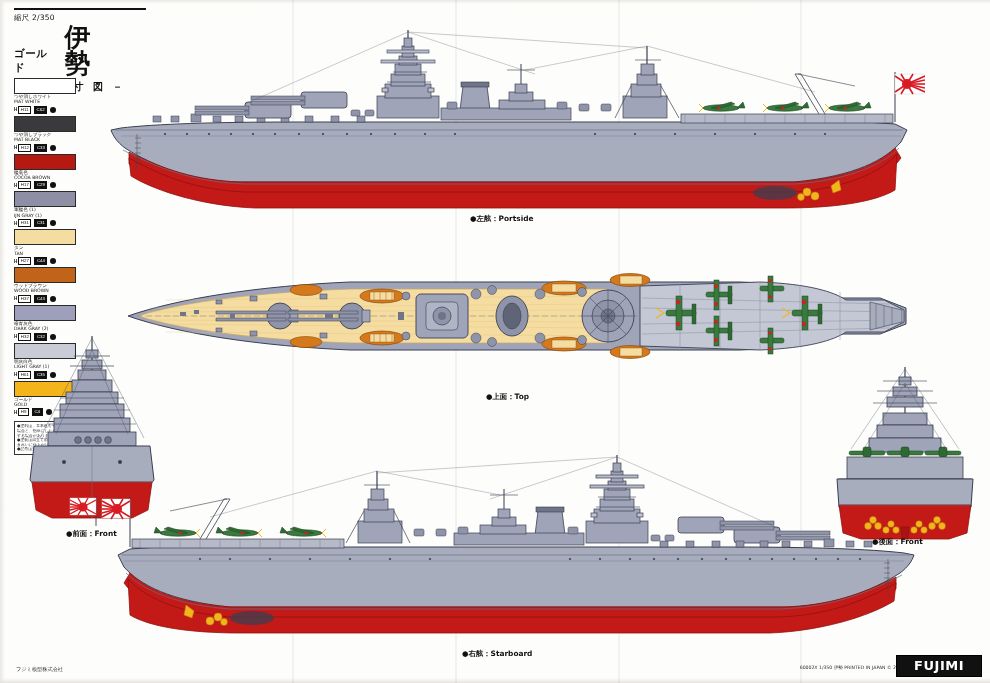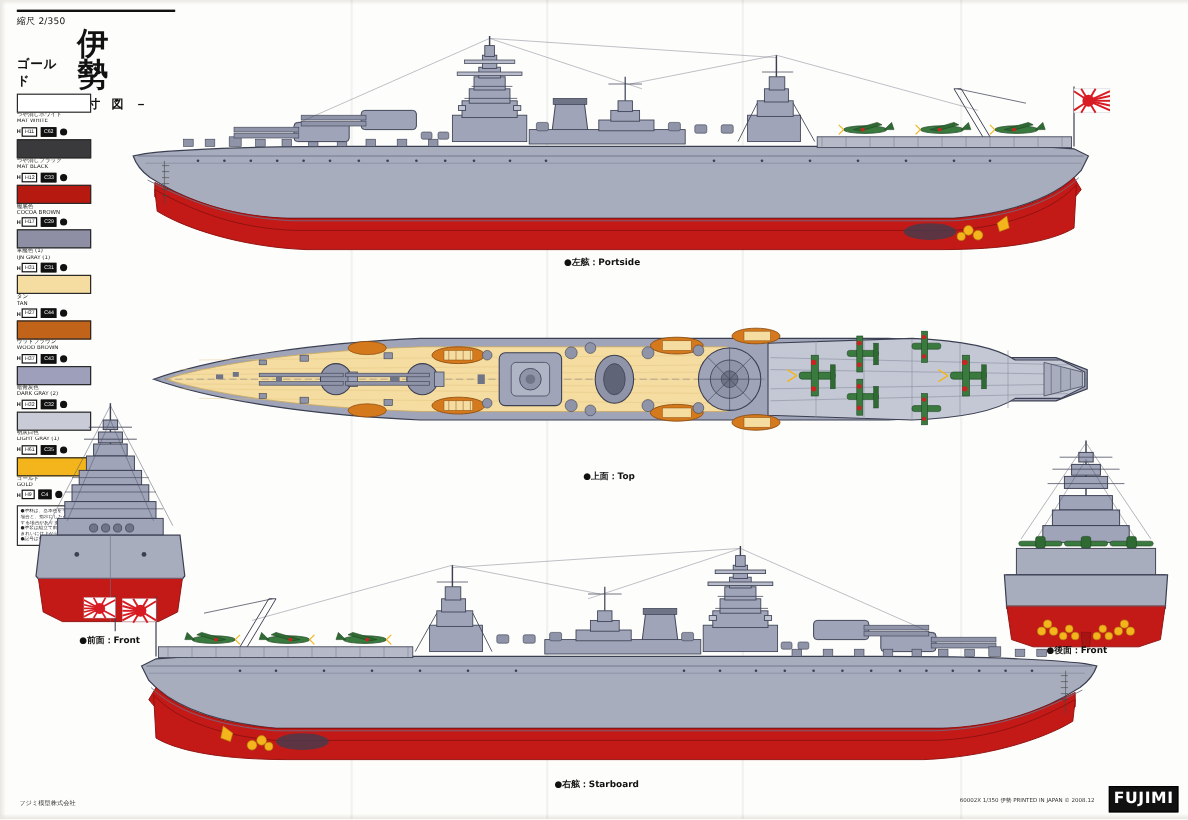--- a/index.html
+++ b/index.html
@@ -71,21 +71,21 @@
     font-family: "DejaVu Sans", sans-serif; white-space: nowrap; }
 
   
   #footer-left { position: absolute; left: 16px; bottom: 10px;
     font-size: 5.2px; color: #333; font-family: "DejaVu Sans", sans-serif; }
   #footer-code { position: absolute; right: 78px; bottom: 13px;
     font-size: 4.6px; color: #333; font-family: "DejaVu Sans", sans-serif;
     white-space: nowrap; }
   #brand { position: absolute; right: 8px; bottom: 6px;
     background: #111; color: #fff; font-weight: bold; font-size: 13px;
-    letter-spacing: .5px; padding: 2px 3px 3px;
+    letter-spacing: .5px; padding: 2px 17px 3px;
     font-family: "DejaVu Sans", sans-serif; border: 1px solid #000; }
 
   
   .viewsvg { position: absolute; }
 </style>
 </head>
 <body>
 
 <div id="sheet">
 

